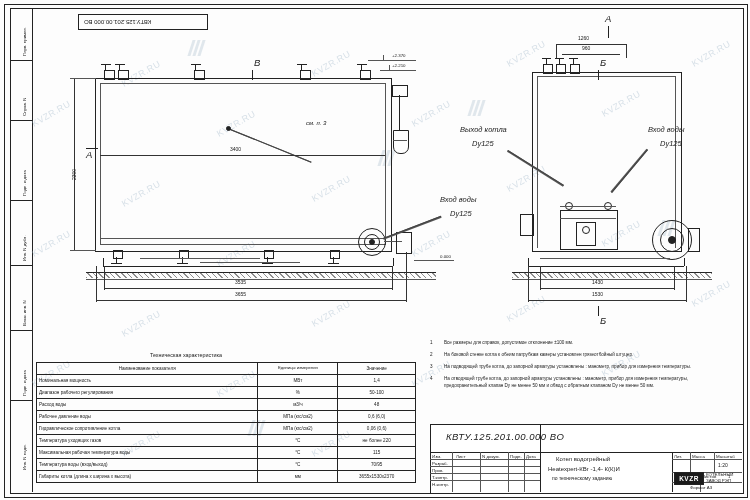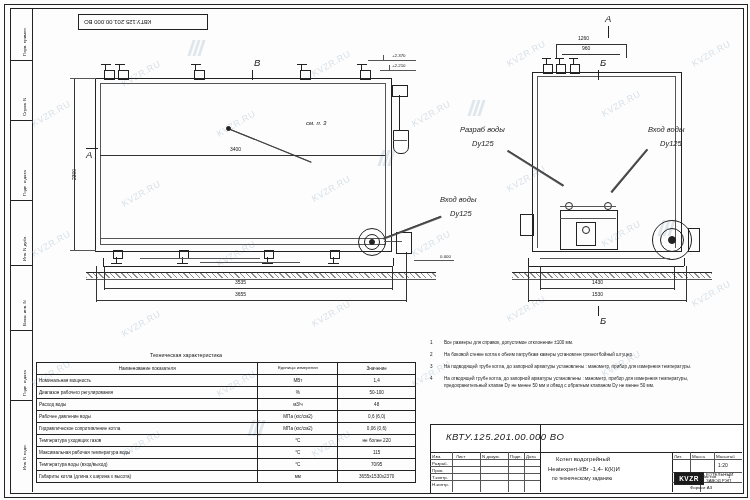--- a/index.html
+++ b/index.html
@@ -260,21 +260,21 @@
   <div class="circ" style="left:604px;top:202px;width:6px;height:6px;"></div>
   <div class="ln h thin" style="left:560px;top:206px;width:56px;"></div>
 
   <div class="circ" style="left:652px;top:220px;width:38px;height:38px;"></div>
   <div class="circ" style="left:660px;top:228px;width:22px;height:22px;"></div>
   <div class="circ" style="left:668px;top:236px;width:6px;height:6px;background:#222;"></div>
   <div class="rect" style="left:688px;top:228px;width:10px;height:22px;"></div>
 
   <div class="rect" style="left:520px;top:214px;width:12px;height:20px;"></div>
 
-  <div class="txt s7 italic" style="left:460px;top:126px;">Разраб воды</div>
+  <div class="txt s7 italic" style="left:460px;top:126px;">Выход котла</div>
   <div class="txt s7 italic" style="left:472px;top:140px;">Dy125</div>
   <div class="ln h thin" style="left:508px;top:150px;border-top:1px solid #444;width:66px;transform:rotate(32deg);transform-origin:0 0;"></div>
 
   <div class="txt s7 italic" style="left:648px;top:126px;">Вход воды</div>
   <div class="txt s7 italic" style="left:660px;top:140px;">Dy125</div>
   <div class="ln h thin" style="left:648px;top:150px;border-top:1px solid #444;width:56px;transform:rotate(130deg);transform-origin:0 0;"></div>
 
   <div class="ln h" style="left:512px;top:272px;width:200px;"></div>
   <div class="hatch" style="left:512px;top:272px;width:200px;height:6px;opacity:.55;"></div>
   <div class="ln h thin" style="left:512px;top:279px;width:200px;"></div>

